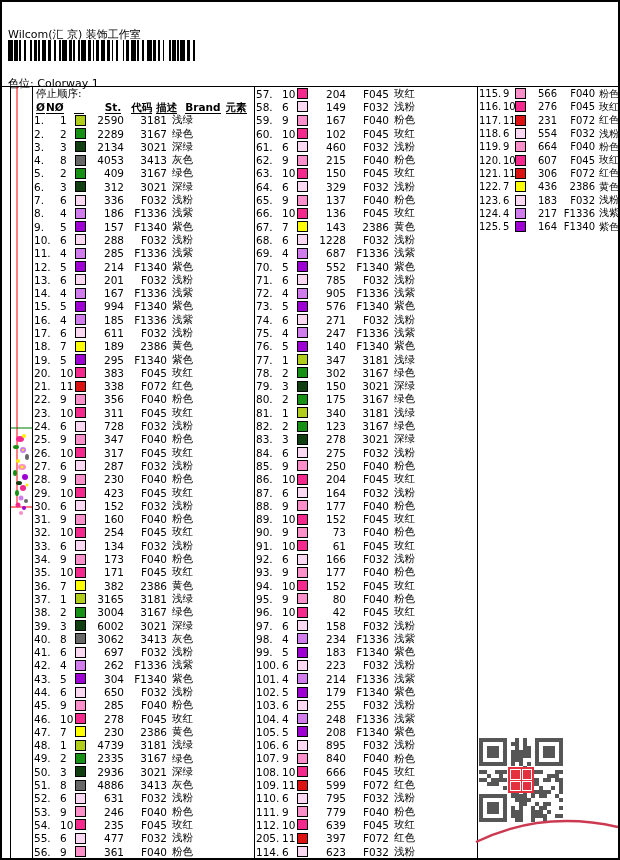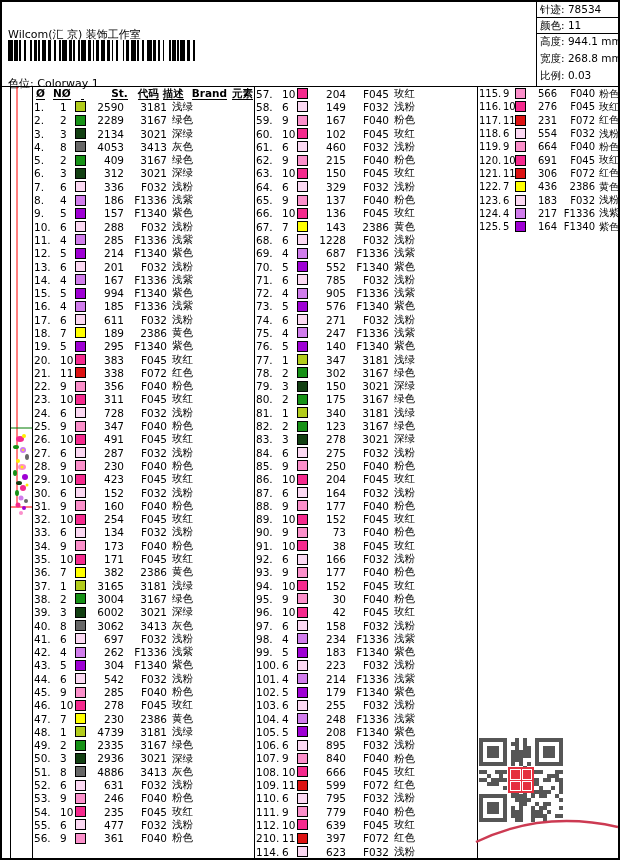--- a/index.html
+++ b/index.html
@@ -28,22 +28,22 @@
   .c-n{width:15px;flex:none}
   .c-sw{width:11px;height:11px;border:1px solid #000;margin-right:4px;flex:none}
   .c-st{width:34px;text-align:right;margin-right:5px;flex:none}
   .c-code{width:38px;text-align:right;margin-right:5px;flex:none}
   .tight .c-seq{width:24px}.tight .c-n{width:12px}
   .tight .c-st{width:27px;margin-right:4px}.tight .c-code{width:34px;margin-right:4px}
   .tight .row{font-size:10px}
   .sect{height:13.3px;font-size:10.5px;padding-left:2px;white-space:nowrap}
   .colhead{height:13.3px;font-size:10.5px;font-weight:bold;display:flex;align-items:flex-end;white-space:nowrap}
   .colhead span{display:inline-block;border-bottom:1px solid #000;line-height:11px}
-  .h-dia{margin-left:2px}.h-n{margin-left:8px}.h-blank{width:10px;margin-left:10px;height:11px}
-  .h-st{margin-left:27px}.h-code{margin-left:10px}.h-desc{margin-left:4px}
+  .h-dia{margin-left:2px}.h-n{margin-left:1px}.h-blank{width:10px;margin-left:10px;height:11px}
+  .h-st{margin-left:21px}.h-code{margin-left:10px}.h-desc{margin-left:4px}
   .h-brand{margin-left:8px}.h-elem{margin-left:5px}
   
   .qr{position:absolute;left:477px;top:736px;width:84px;height:84px;display:grid;
       grid-template-columns:repeat(21,4px);grid-auto-rows:4px}
   .qr i{display:block}
   .stamp{position:absolute;left:506px;top:765px;width:26px;height:26px;background:#e5303f;
       display:grid;grid-template-columns:1fr 1fr;grid-template-rows:1fr 1fr;gap:1px;padding:2px}
   .stamp b{background:#e5303f;border:1px solid #fff}
   .swoosh{position:absolute;left:468px;top:812px}
   .wm{position:absolute;left:476px;top:822px;font-size:25px;font-style:italic;font-weight:bold;
@@ -131,37 +131,20 @@
       <div style="width: 3.2px; background: rgb(0, 0, 0);"></div>
       <div style="width: 3.2px; background: transparent;"></div>
       <div style="width: 1.6px; background: rgb(0, 0, 0);"></div>
       <div style="width: 3.2px; background: transparent;"></div>
     </div>
   <div class="meta" style="top:74px">
     <span>色位:</span>
     <span>Colorway 1</span>
   </div>
 
-  <div class="infobox">
-    <div class="info-row sep">
-      <span>针迹:</span>
-      <span>78534</span></div>
-    <div class="info-row sep">
-      <span>颜色:</span>
-      <span>11</span></div>
-    <div class="info-row">
-      <span>高度:</span>
-      <span>944.1 mm</span></div>
-    <div class="info-row">
-      <span>宽度:</span>
-      <span>268.8 mm</span></div>
-    <div class="info-row">
-      <span>比例:</span>
-      <span>0.03</span></div>
-  </div>
 
   <div class="hline"></div>
   <div class="v" style="left:8px"></div>
   <div class="v" style="left:30px"></div>
   <div class="v" style="left:252px"></div>
   <div class="v" style="left:475px"></div>
 
   <div class="strip">
     <svg width="21" height="773" viewBox="0 0 21 773">
       <line x1="6" y1="0" x2="6" y2="420" stroke="#ff0000" stroke-width="1"></line>
@@ -186,20 +169,21 @@
         <circle cx="10" cy="411" r="2.5" fill="#d07cec"></circle>
         <ellipse cx="15" cy="414" rx="2" ry="2" fill="#676767"></ellipse>
         <circle cx="7" cy="418" r="2.5" fill="#f5298d"></circle>
         <circle cx="13" cy="421" r="2" fill="#9e00d4"></circle>
         <circle cx="10" cy="426" r="2" fill="#fb8fca"></circle>
       </g>
     </svg>
   </div>
 
   <div class="col" style="left:32px;width:219px">
+    <div class="sect">停止顺序:</div>
     <div class="colhead">
       <span class="h-dia">Ø</span>
       <span class="h-n">NØ</span>
       <span class="h-blank"></span>
       <span class="h-st">St.</span>
       <span class="h-code">代码</span>
       <span class="h-desc">描述</span>
       <span class="h-brand">Brand</span>
       <span class="h-elem">元素</span>
     </div>
@@ -401,21 +385,21 @@
           <span class="c-n">9</span>
           <span class="c-sw" style="background: rgb(251, 143, 202);"></span>
           <span class="c-st">347</span>
           <span class="c-code">F040</span>
           <span class="c-desc">粉色</span>
         </div>
         <div class="row">
           <span class="c-seq">26.</span>
           <span class="c-n">10</span>
           <span class="c-sw" style="background: rgb(245, 41, 141);"></span>
-          <span class="c-st">491</span>
+          <span class="c-st">317</span>
           <span class="c-code">F045</span>
           <span class="c-desc">玫红</span>
         </div>
         <div class="row">
           <span class="c-seq">27.</span>
           <span class="c-n">6</span>
           <span class="c-sw" style="background: rgb(251, 216, 242);"></span>
           <span class="c-st">287</span>
           <span class="c-code">F032</span>
           <span class="c-desc">浅粉</span>
@@ -545,21 +529,21 @@
           <span class="c-n">5</span>
           <span class="c-sw" style="background: rgb(158, 0, 212);"></span>
           <span class="c-st">304</span>
           <span class="c-code">F1340</span>
           <span class="c-desc">紫色</span>
         </div>
         <div class="row">
           <span class="c-seq">44.</span>
           <span class="c-n">6</span>
           <span class="c-sw" style="background: rgb(251, 216, 242);"></span>
-          <span class="c-st">542</span>
+          <span class="c-st">650</span>
           <span class="c-code">F032</span>
           <span class="c-desc">浅粉</span>
         </div>
         <div class="row">
           <span class="c-seq">45.</span>
           <span class="c-n">9</span>
           <span class="c-sw" style="background: rgb(251, 143, 202);"></span>
           <span class="c-st">285</span>
           <span class="c-code">F040</span>
           <span class="c-desc">粉色</span>
@@ -926,21 +910,21 @@
           <span class="c-n">9</span>
           <span class="c-sw" style="background: rgb(251, 143, 202);"></span>
           <span class="c-st">73</span>
           <span class="c-code">F040</span>
           <span class="c-desc">粉色</span>
         </div>
         <div class="row">
           <span class="c-seq">91.</span>
           <span class="c-n">10</span>
           <span class="c-sw" style="background: rgb(245, 41, 141);"></span>
-          <span class="c-st">38</span>
+          <span class="c-st">61</span>
           <span class="c-code">F045</span>
           <span class="c-desc">玫红</span>
         </div>
         <div class="row">
           <span class="c-seq">92.</span>
           <span class="c-n">6</span>
           <span class="c-sw" style="background: rgb(251, 216, 242);"></span>
           <span class="c-st">166</span>
           <span class="c-code">F032</span>
           <span class="c-desc">浅粉</span>
@@ -958,21 +942,21 @@
           <span class="c-n">10</span>
           <span class="c-sw" style="background: rgb(245, 41, 141);"></span>
           <span class="c-st">152</span>
           <span class="c-code">F045</span>
           <span class="c-desc">玫红</span>
         </div>
         <div class="row">
           <span class="c-seq">95.</span>
           <span class="c-n">9</span>
           <span class="c-sw" style="background: rgb(251, 143, 202);"></span>
-          <span class="c-st">30</span>
+          <span class="c-st">80</span>
           <span class="c-code">F040</span>
           <span class="c-desc">粉色</span>
         </div>
         <div class="row">
           <span class="c-seq">96.</span>
           <span class="c-n">10</span>
           <span class="c-sw" style="background: rgb(245, 41, 141);"></span>
           <span class="c-st">42</span>
           <span class="c-code">F045</span>
           <span class="c-desc">玫红</span>
@@ -1099,21 +1083,21 @@
         </div>
         <div class="row">
           <span class="c-seq">112.</span>
           <span class="c-n">10</span>
           <span class="c-sw" style="background: rgb(245, 41, 141);"></span>
           <span class="c-st">639</span>
           <span class="c-code">F045</span>
           <span class="c-desc">玫红</span>
         </div>
         <div class="row">
-          <span class="c-seq">210.</span>
+          <span class="c-seq">205.</span>
           <span class="c-n">11</span>
           <span class="c-sw" style="background: rgb(220, 18, 18);"></span>
           <span class="c-st">397</span>
           <span class="c-code">F072</span>
           <span class="c-desc">红色</span>
         </div>
         <div class="row">
           <span class="c-seq">114.</span>
           <span class="c-n">6</span>
           <span class="c-sw" style="background: rgb(251, 216, 242);"></span>
@@ -1163,21 +1147,21 @@
           <span class="c-n">9</span>
           <span class="c-sw" style="background: rgb(251, 143, 202);"></span>
           <span class="c-st">664</span>
           <span class="c-code">F040</span>
           <span class="c-desc">粉色</span>
         </div>
         <div class="row">
           <span class="c-seq">120.</span>
           <span class="c-n">10</span>
           <span class="c-sw" style="background: rgb(245, 41, 141);"></span>
-          <span class="c-st">691</span>
+          <span class="c-st">607</span>
           <span class="c-code">F045</span>
           <span class="c-desc">玫红</span>
         </div>
         <div class="row">
           <span class="c-seq">121.</span>
           <span class="c-n">11</span>
           <span class="c-sw" style="background: rgb(220, 18, 18);"></span>
           <span class="c-st">306</span>
           <span class="c-code">F072</span>
           <span class="c-desc">红色</span>

